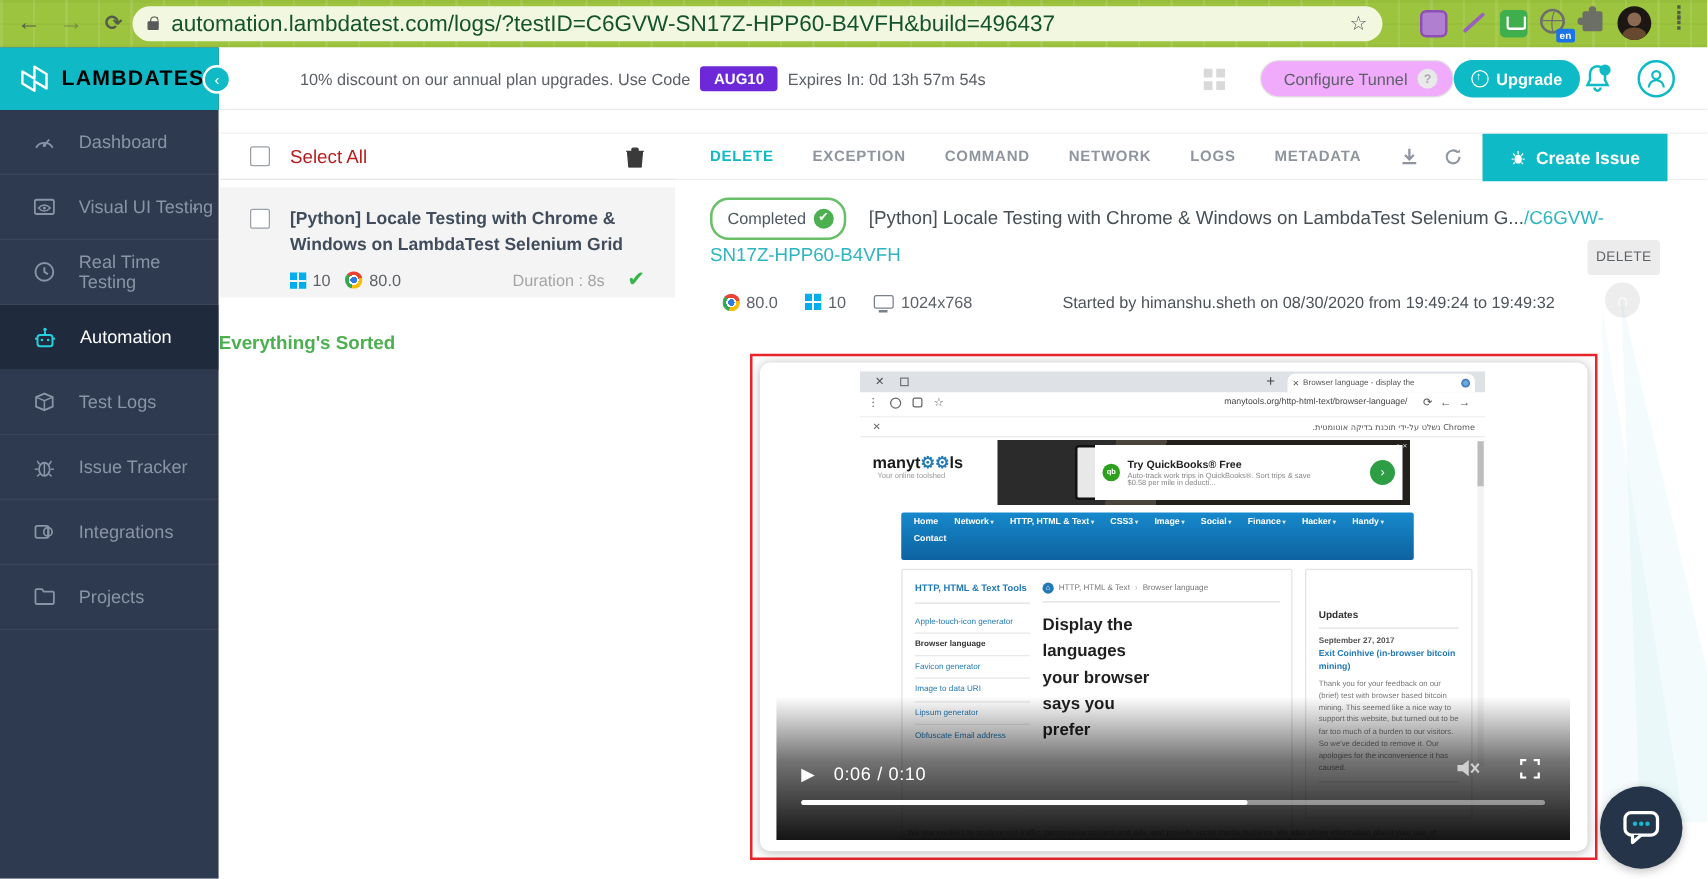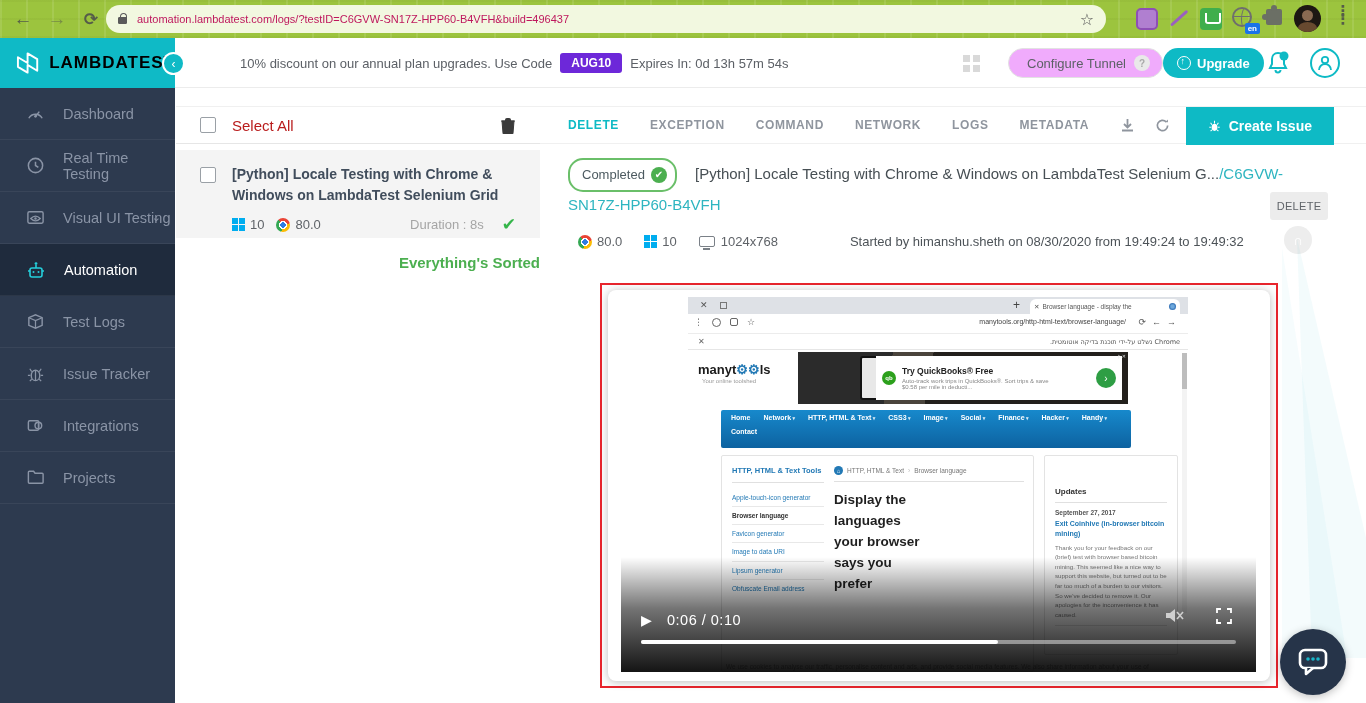--- a/index.html
+++ b/index.html
@@ -13,21 +13,21 @@
       repeating-linear-gradient(90deg, rgba(255,255,255,.10) 0 2px, transparent 2px 26px),
       repeating-linear-gradient(0deg, rgba(120,150,40,.12) 0 2px, transparent 2px 18px),
       #9cc43e; }
   .nav-glyph { position:absolute; top:6px; width:26px; height:26px; color:#555c49; font-size:19px;
     display:flex; align-items:center; justify-content:center; font-weight:bold; cursor:pointer; }
   .url-pill { position:absolute; left:106px; top:5px; width:1000px; height:28px; background:#f2f8e0;
     border-radius:14px; display:flex; align-items:center; padding:0 12px; }
   .lock-ic { width:9px; height:7px; border:1.5px solid #5a5a5a; border-radius:1px; position:relative; margin-right:10px; margin-top:3px; background:#5a5a5a;}
   .lock-ic::before { content:""; position:absolute; left:1px; top:-5px; width:5px; height:5px;
     border:1.5px solid #5a5a5a; border-bottom:none; border-radius:4px 4px 0 0; }
-  .url-text { font-size:11px; color:#be185d; flex:1; white-space:nowrap; overflow:hidden; }
+  .url-text { font-size:18px; color:#14532d; flex:1; white-space:nowrap; overflow:hidden; }
   .star-ic { color:#595959; font-size:16px; cursor:pointer; }
   .ext { position:absolute; top:8px; width:22px; height:22px; border-radius:5px; cursor:pointer; }
   .ext-1 { left:1136px; background:#b07fd0; border:2px solid #8e4fb5; }
   .ext-2 { left:1168px; background:transparent; }
   .ext-2::before { content:""; position:absolute; left:3px; top:16px; width:22px; height:3px; background:#9a5fc0; border-radius:2px; transform:rotate(-42deg); transform-origin:left; }
   .ext-3 { left:1200px; background:#3fae4c; border-radius:4px; }
   .ext-3::after{ content:""; position:absolute; left:5px; top:5px; width:12px; height:9px; border:2px solid #fff; border-top:none; border-radius:0 0 3px 3px; }
   .globe-wrap { position:absolute; left:1232px; top:7px; width:24px; height:24px; cursor:pointer; }
   .globe { width:20px; height:20px; border-radius:50%; border:2px solid #6e6e6e; position:relative; overflow:hidden;}
   .globe::before{ content:""; position:absolute; left:7px; top:-2px; width:8px; height:22px; border:1.5px solid #6e6e6e; border-radius:50%; }
@@ -88,21 +88,21 @@
     background:
       linear-gradient(to right, transparent 44%, #f4f4f4 44% 56%, transparent 56%),
       linear-gradient(to bottom, transparent 44%, #f4f4f4 44% 56%, transparent 56%),
       #00adef; }
   .chrome-ic { width:14px; height:14px; border-radius:50%; margin:0 5px 0 12px;
     background:
       radial-gradient(circle at 50% 50%, #2f7de1 0 27%, #fff 27% 40%, transparent 40%),
       conic-gradient(from -45deg, #ea4335 0 120deg, #fbbc05 0 240deg, #34a853 0 360deg); }
   .duration { margin-left:auto; color:#a5a5a5; font-size:13px; }
   .ti-check { color:#35b54a; font-weight:bold; font-size:17px; margin-left:18px; }
-  .sorted-msg { position:absolute; top:166px; width:100%; text-align:right; color:#4caf50; font-weight:bold; font-size:15px; }
+  .sorted-msg { position:absolute; top:178px; width:100%; text-align:left; color:#4caf50; font-weight:bold; font-size:15px; }
 
   
   .main-panel { position:absolute; left:540px; top:88px; width:826px; height:615px; background:#fff; }
   .tabs-row { position:absolute; left:0; top:18px; width:826px; height:38px; border-top:1px solid #f0f0f0; border-bottom:1px solid #f0f0f0; display:flex; align-items:center; padding-left:28px;}
   .tab { font-size:12px; font-weight:bold; letter-spacing:.6px; color:#8f959e; margin-right:31px; cursor:pointer; }
   .tab.active { color:#0ebac5; }
   .tool-ic { color:#8f959e; margin-right:20px; cursor:pointer; display:flex; }
   .create-issue { position:absolute; right:32px; top:0; height:38px; padding:0 22px; background:#0ebac5; color:#fff;
     font-weight:bold; font-size:14px; border:none; display:flex; align-items:center; gap:8px; cursor:pointer; }
 
@@ -269,33 +269,33 @@
       <div class="snav-item">
         <svg width="19" height="19" viewBox="0 0 20 20">
             <path d="M3 15 a8 8 0 0 1 14 0" fill="none" stroke="currentColor" stroke-width="1.6"></path>
             <line x1="10" y1="13" x2="14" y2="8" stroke="currentColor" stroke-width="1.6"></line>
             <circle cx="10" cy="13" r="1.4" fill="currentColor"></circle>
           </svg>
         <span>Dashboard</span>
       </div>
       <div class="snav-item">
         <svg width="19" height="19" viewBox="0 0 20 20">
-            <circle cx="10" cy="10" r="7.5" fill="none" stroke="currentColor" stroke-width="1.6"></circle>
-            <path d="M10 6 v4 l3 2" fill="none" stroke="currentColor" stroke-width="1.6"></path>
-          </svg>
-        <span>Real Time Testing</span>
-      </div>
-      <div class="snav-item">
-        <svg width="19" height="19" viewBox="0 0 20 20">
             <rect x="2" y="4" width="16" height="12" rx="1.5" fill="none" stroke="currentColor" stroke-width="1.5"></rect>
             <path d="M5 11 q5 -5 10 0 q-5 5 -10 0z" fill="none" stroke="currentColor" stroke-width="1.3"></path>
             <circle cx="10" cy="11" r="1.3" fill="currentColor"></circle>
           </svg>
         <span>Visual UI Testing</span>
         <span class="chev-down">⌄</span>
+      </div>
+      <div class="snav-item">
+        <svg width="19" height="19" viewBox="0 0 20 20">
+            <circle cx="10" cy="10" r="7.5" fill="none" stroke="currentColor" stroke-width="1.6"></circle>
+            <path d="M10 6 v4 l3 2" fill="none" stroke="currentColor" stroke-width="1.6"></path>
+          </svg>
+        <span>Real Time Testing</span>
       </div>
       <div class="snav-item active">
         <svg width="20" height="20" viewBox="0 0 20 20" style="color:#25cfdb">
             <rect x="4" y="8" width="12" height="9" rx="2" fill="none" stroke="currentColor" stroke-width="1.6"></rect>
             <line x1="10" y1="5" x2="10" y2="8" stroke="currentColor" stroke-width="1.6"></line>
             <circle cx="10" cy="3.6" r="1.4" fill="currentColor"></circle>
             <circle cx="7.5" cy="12" r="1" fill="currentColor"></circle>
             <circle cx="12.5" cy="12" r="1" fill="currentColor"></circle>
             <line x1="2" y1="11" x2="4" y2="11" stroke="currentColor" stroke-width="1.6"></line>
             <line x1="16" y1="11" x2="18" y2="11" stroke="currentColor" stroke-width="1.6"></line>

